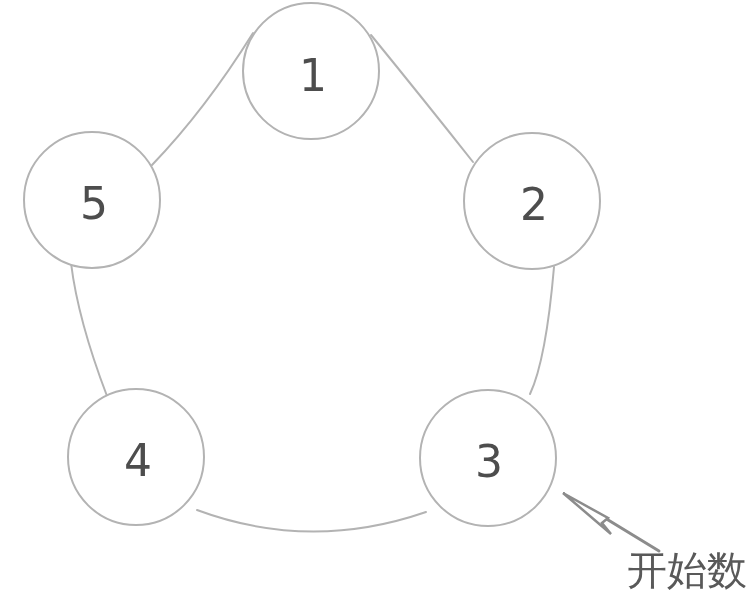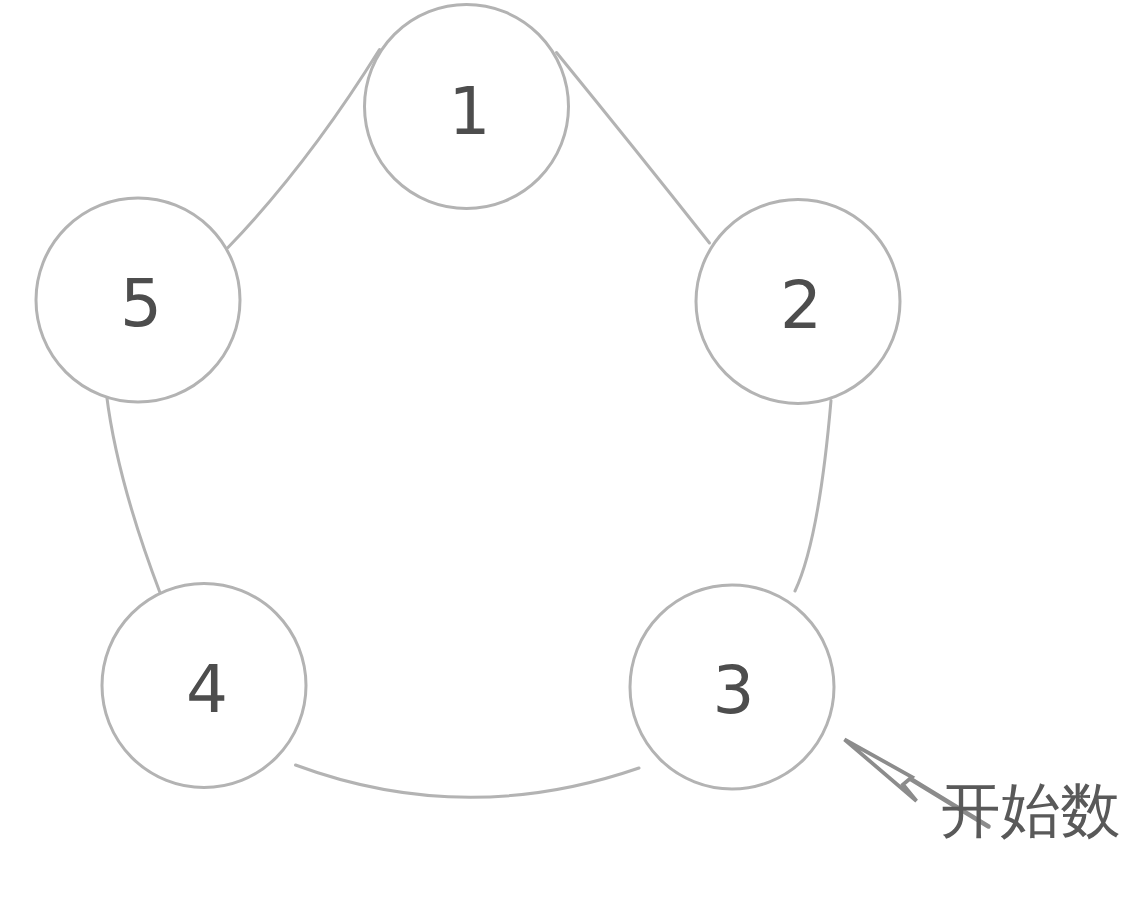--- a/index.html
+++ b/index.html
@@ -55,21 +55,21 @@
     stroke-linejoin: miter;
   }
   .annotation-text {
     position: absolute;
     font-family: Liberation Serif, serif;
     font-size: 40px;
     line-height: 1;
     color: #595959;
     white-space: nowrap;
     left: 627px;
-    top: 521px;
+    top: 551px;
     letter-spacing: 0px;
   }
 </style>
 </head>
 <body>
 
 <div id="canvas">
 
   <svg id="diagram-svg" viewBox="0 0 751 603">
 

